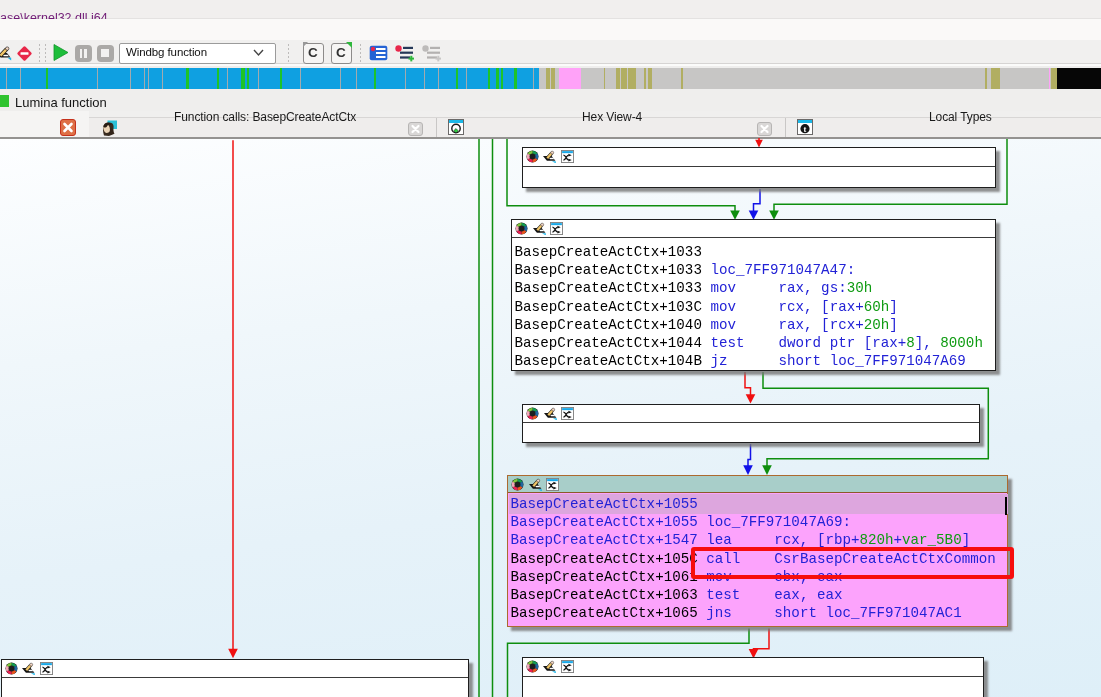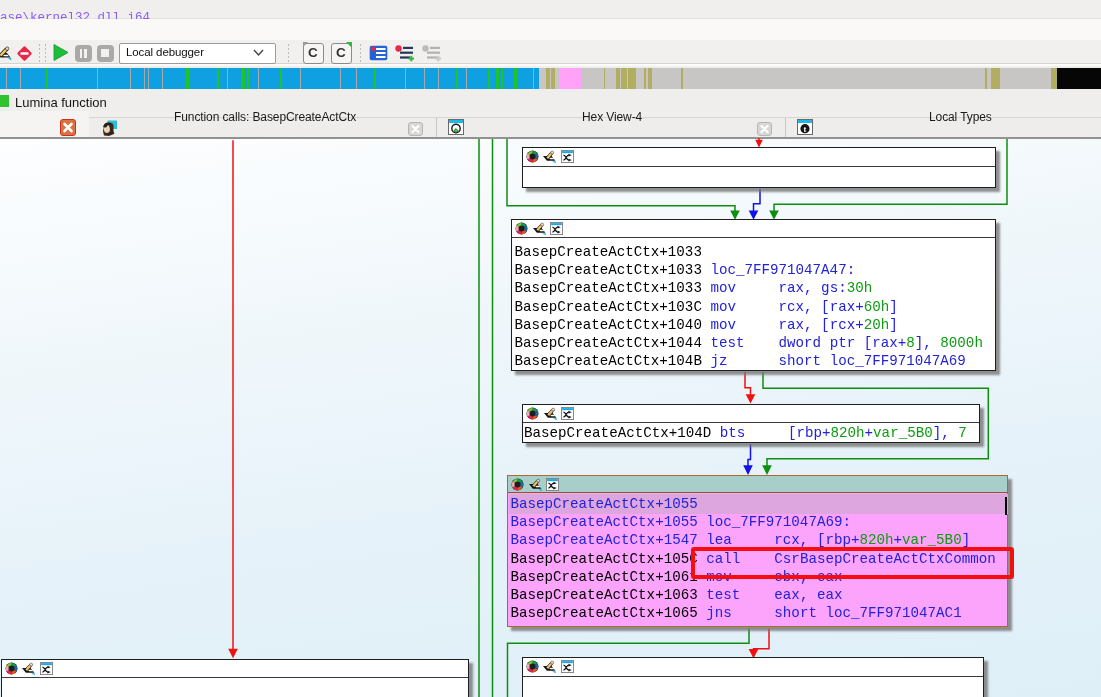--- a/index.html
+++ b/index.html
@@ -1,21 +1,21 @@
 <!DOCTYPE html>
 <html><head>
 <meta charset="utf-8">
 <style>
 html,body{margin:0;padding:0;}
 #page{position:relative;width:1101px;height:697px;overflow:hidden;background:#fff;
   font-family:"Liberation Sans", sans-serif;}
 .abs{position:absolute;}
 
 #titlebar{left:0;top:0;width:1101px;height:18px;background:#F1EFEE;border-bottom:1px solid #E4E2E1;}
-#titletext{left:0;top:11px;font-size:12.5px;color:#8b5cf6;font-family:Liberation Mono, monospace;}
+#titletext{left:0;top:11px;font-size:12.5px;color:#701a75;}
 #menuarea{left:0;top:19px;width:1101px;height:21px;background:#FAF9F8;}
 #toolbar{left:0;top:40px;width:1101px;height:23px;background:#F1F0EF;border-bottom:1px solid #D6D4D3;}
 #tbgap{left:0;top:64px;width:1101px;height:2px;background:#FBFBFA;}
 #bandrow{left:0;top:66px;width:1101px;height:24px;background:#EFEEED;}
 #band{left:0;top:68px;width:1101px;height:21px;background:#C7C6C5;overflow:hidden;}
 .seg{position:absolute;top:0;height:21px;}
 #lumina{left:0;top:90px;width:1101px;height:21px;background:#EFEEED;}
 #lumsq{left:0;top:95px;width:9px;height:12px;background:#2FC32F;}
 #lumtext{left:15px;top:95px;font-size:13px;color:#151515;}
 
@@ -99,21 +99,21 @@
     <svg class="abs" style="left:53px;top:44px" width="16" height="17" viewBox="0 0 16 17">
       <polygon points="1,0.5 15,8.5 1,16.5" fill="#1DBE3A" stroke="#12962B" stroke-width="0.8"></polygon>
     </svg>
     <div class="abs" style="left:75px;top:45px;width:16.5px;height:16.5px;background:#ABA9A7;border-radius:4px"></div>
     <div class="abs" style="left:79.7px;top:49px;width:2.6px;height:8.5px;background:#F2F1F0"></div>
     <div class="abs" style="left:84.2px;top:49px;width:2.6px;height:8.5px;background:#F2F1F0"></div>
     <div class="abs" style="left:97px;top:45px;width:16.5px;height:16.5px;background:#ABA9A7;border-radius:4px"></div>
     <div class="abs" style="left:101.2px;top:49.2px;width:8px;height:8px;background:#F2F1F0"></div>
 
     <div class="abs" style="left:119px;top:42.5px;width:155px;height:19.5px;background:#fff;border:1px solid #9B9B9B;border-radius:2px"></div>
-    <div class="abs" style="left:126px;top:46px;font-size:11.5px;color:#111;white-space:nowrap;letter-spacing:-0.1px">Local debugger</div>
+    <div class="abs" style="left:126px;top:46px;font-size:11.5px;color:#111;white-space:nowrap;letter-spacing:-0.1px">Windbg function</div>
     <svg class="abs" style="left:253px;top:49px" width="11" height="8" viewBox="0 0 11 8">
       <polyline points="1,1 5.5,6 10,1" fill="none" stroke="#444" stroke-width="1.4"></polyline>
     </svg>
     <div class="abs" style="left:288px;top:44px;width:1px;height:18px;background:repeating-linear-gradient(#BDBBBA 0 2px,transparent 2px 4px)"></div>
 
     <div class="abs" style="left:303px;top:43px;width:19px;height:19px;border:1px solid #8D8B8A;border-radius:3px;background:#F6F5F4"></div>
     <div class="abs" style="left:308px;top:45px;font-size:13.5px;font-weight:bold;color:#333">C</div>
     <svg class="abs" style="left:302px;top:41px" width="9" height="9" viewBox="0 0 9 9">
         <polygon points="1,6 1,1 6,1" fill="#999"></polygon>
       </svg>
@@ -324,21 +324,20 @@
           <use href="#i-pie"></use>
         </svg>
         <svg class="bico" viewBox="0 0 14.6 14.6">
           <use href="#i-pen"></use>
         </svg>
         <svg class="bico" viewBox="0 0 14 14">
           <use href="#i-win"></use>
         </svg>
       </div>
   </div>
-  <div class="code" style="left:524px;top:423.9px">BasepCreateActCtx+104D <span class="b">bts</span>     <span class="b">[rbp+</span><span class="g">820h</span><span class="b">+</span><span class="g">var_5B0</span><span class="b">],</span> <span class="g">7</span></div>
 
   <div class="block" style="left:507px;top:474.8px;width:499px;height:150px;border:1.6px solid #AC6A2F;background:#FCA3FC">
     <div class="bhead" style="background:#A8CEC9;border-bottom:1.3px solid #8A5A28;height:16.6px">
         <svg class="bico" viewBox="0 0 13 13">
           <use href="#i-pie"></use>
         </svg>
         <svg class="bico" viewBox="0 0 14.6 14.6">
           <use href="#i-pen"></use>
         </svg>
         <svg class="bico" viewBox="0 0 14 14">

